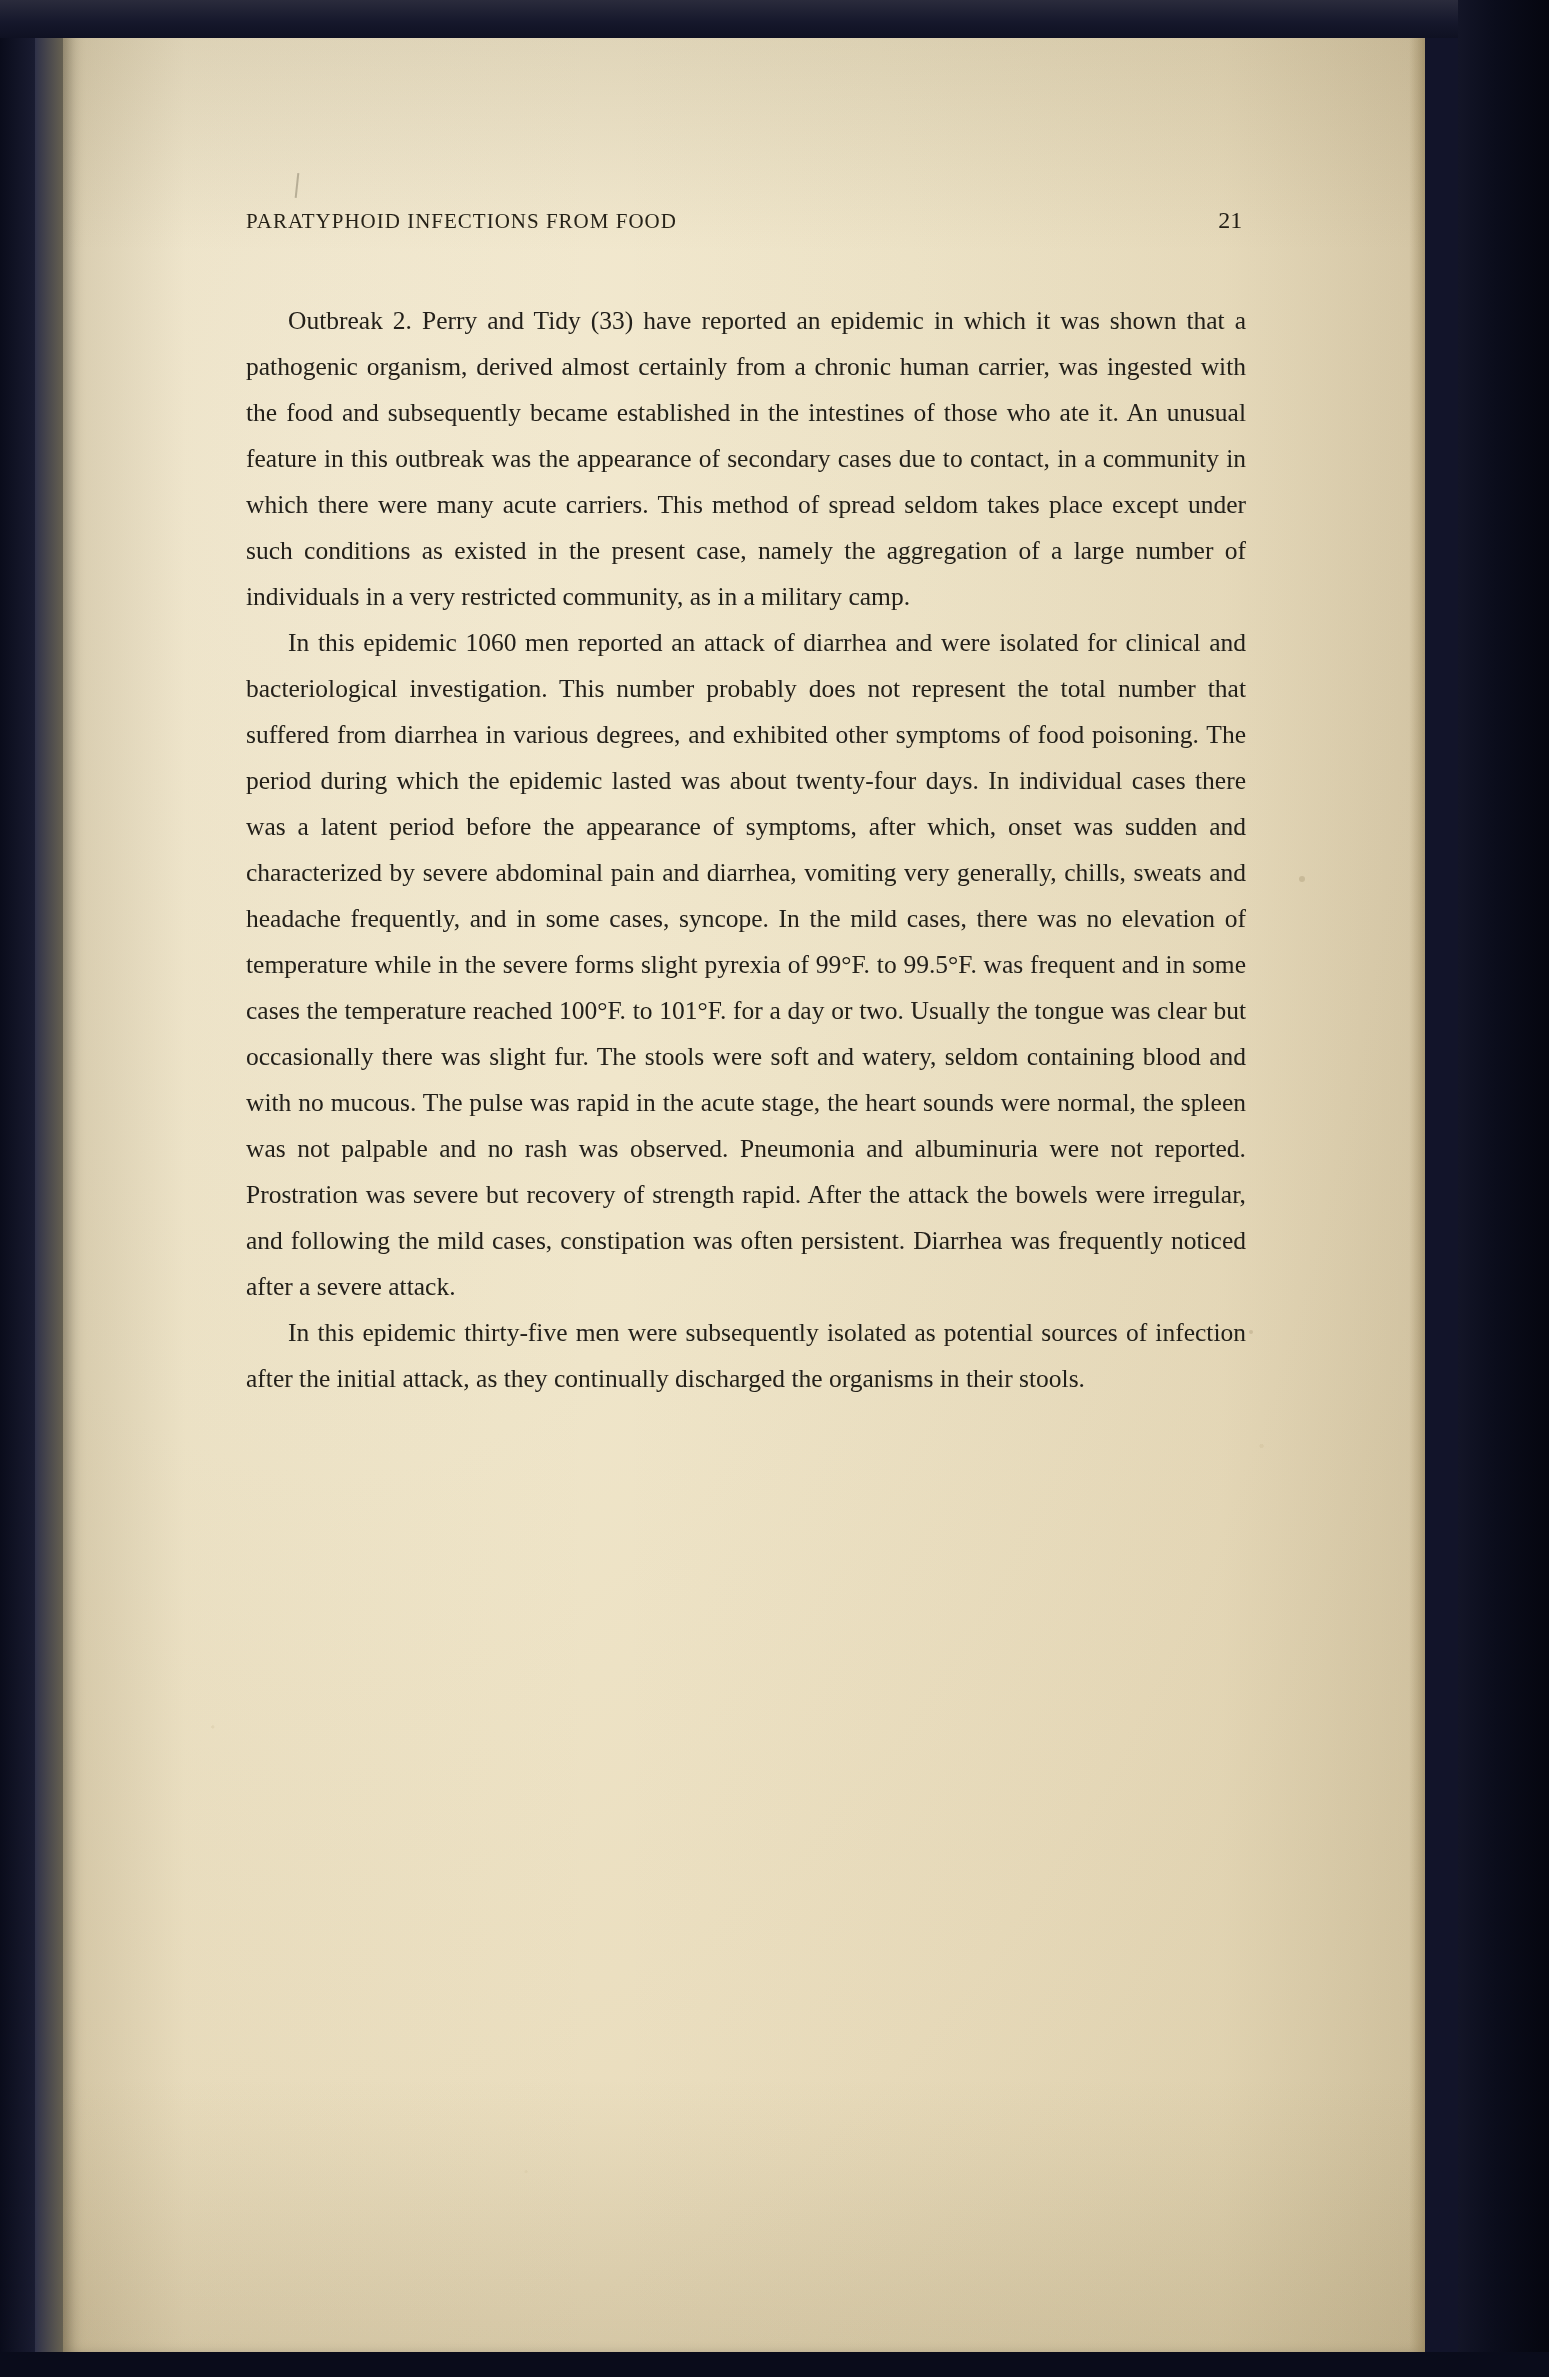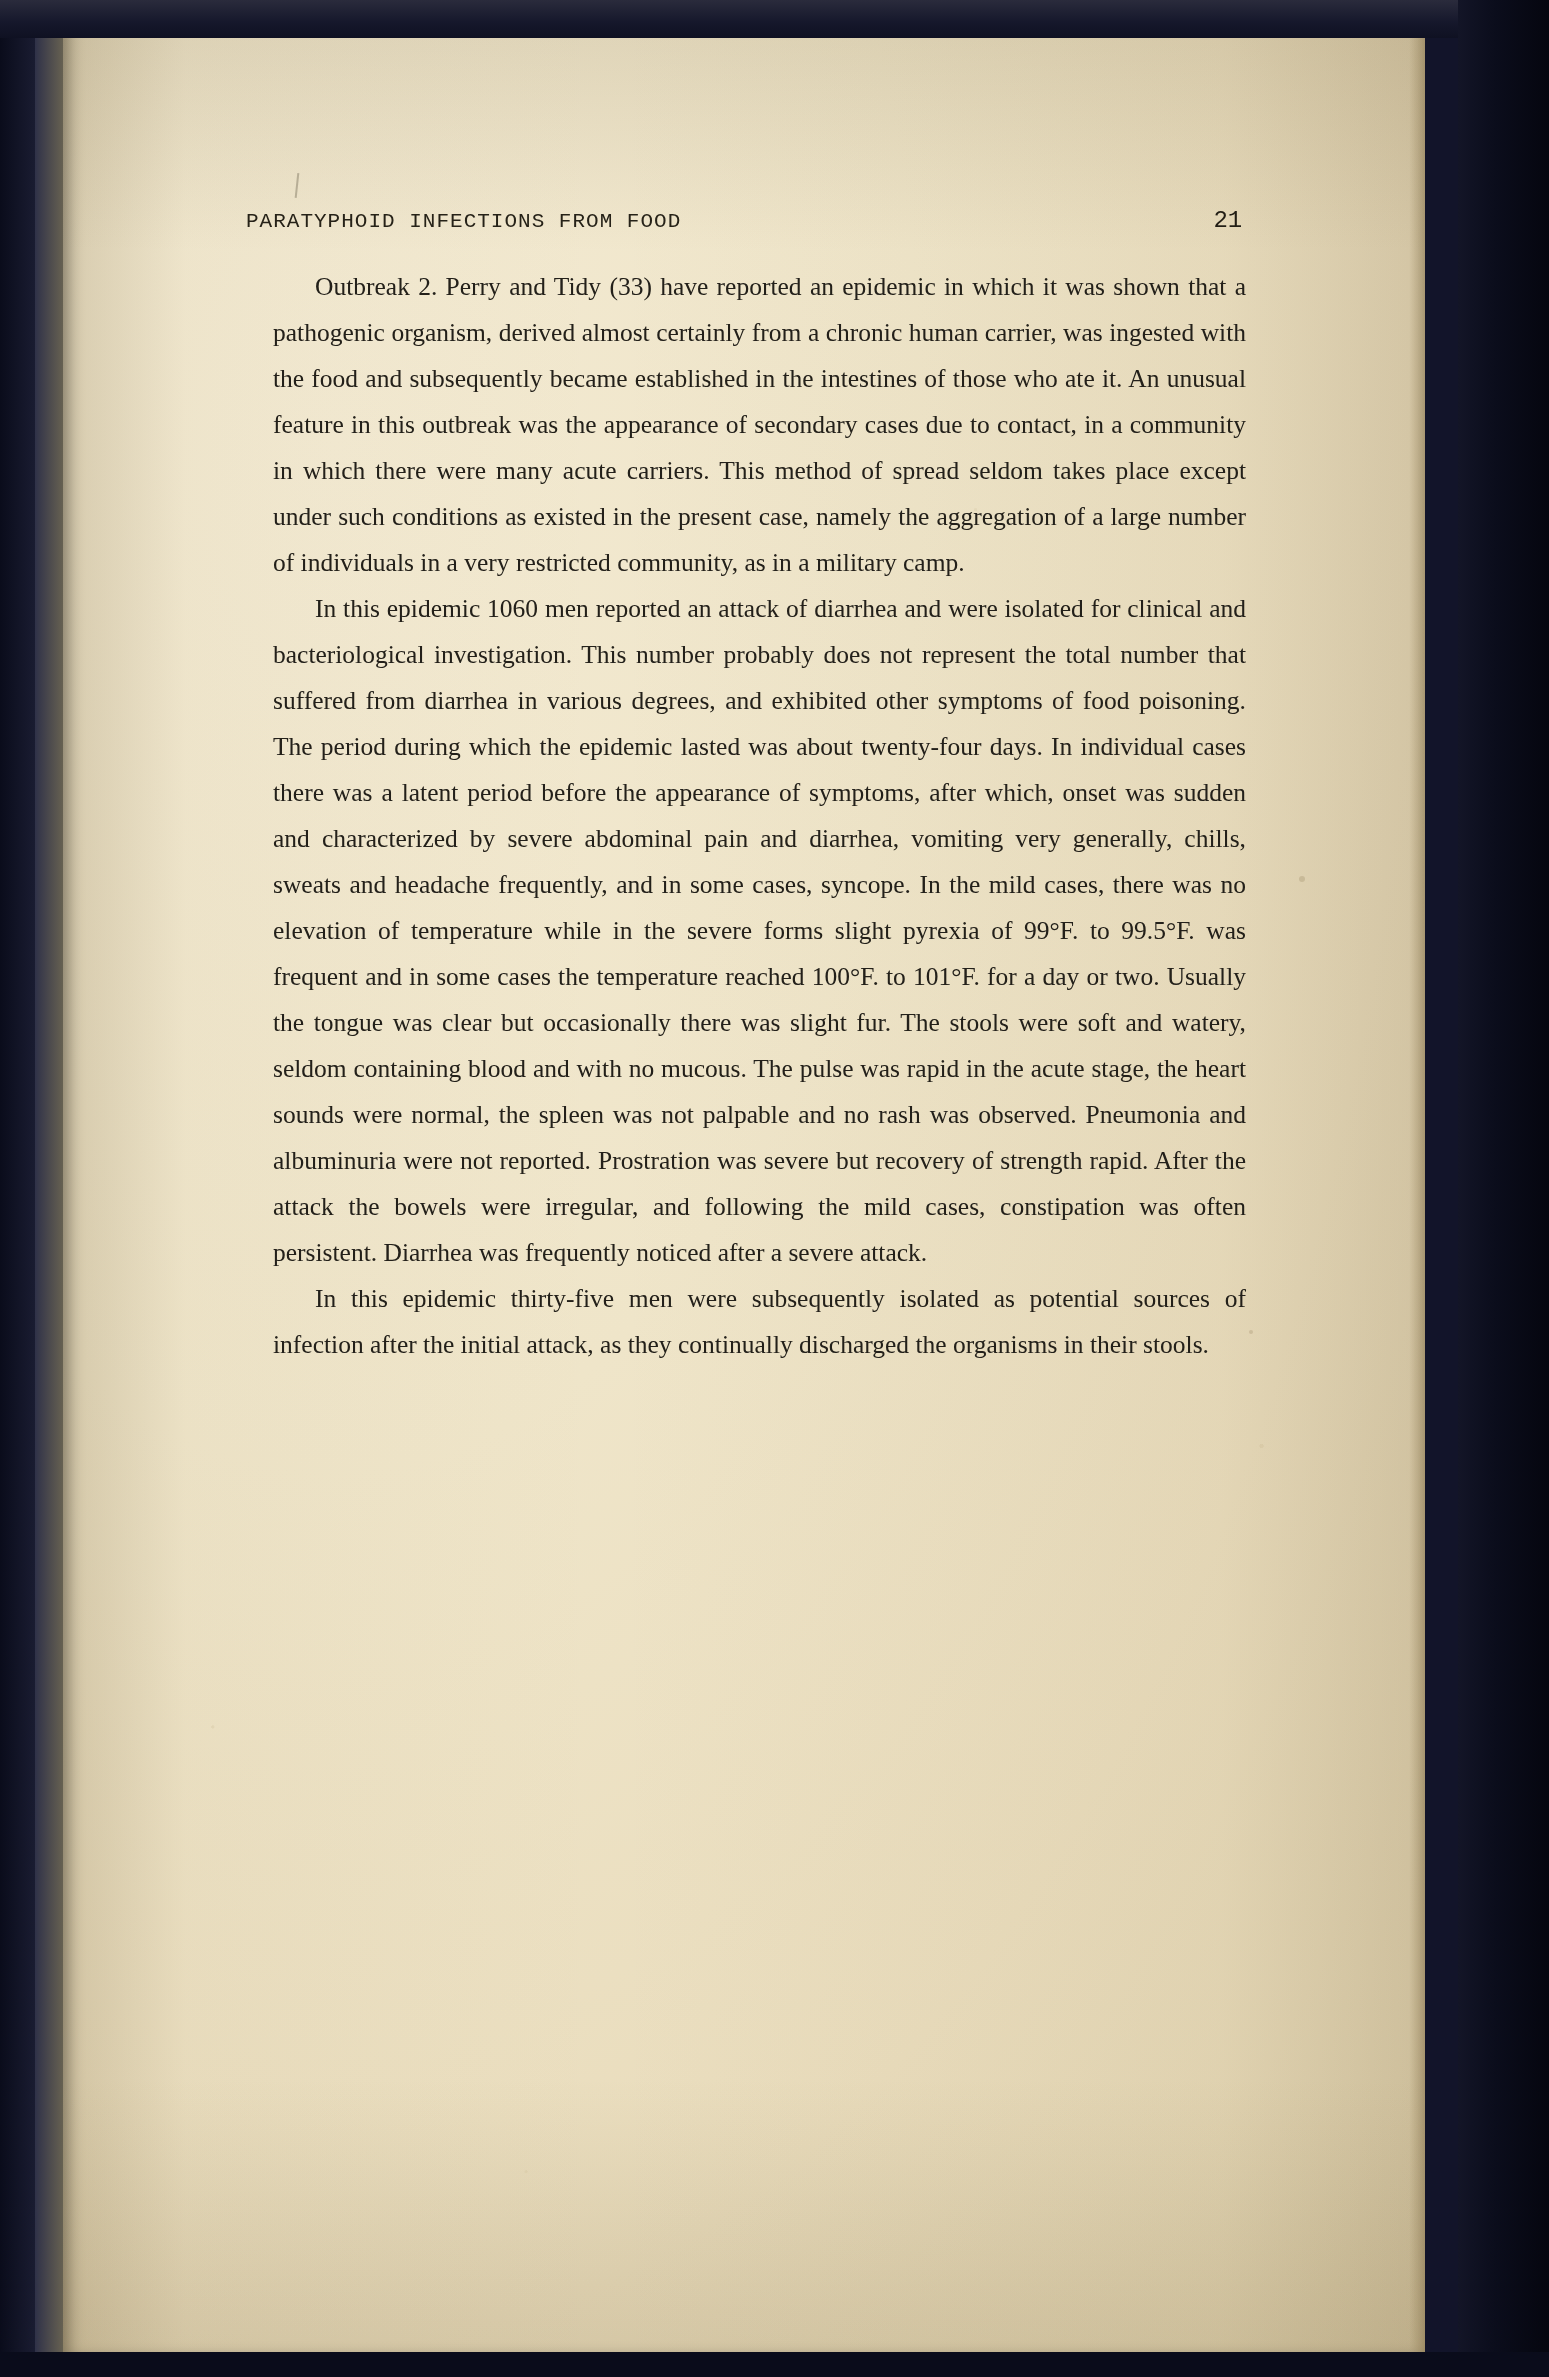--- a/index.html
+++ b/index.html
@@ -100,22 +100,21 @@
     position: absolute;
     left: 183px;
     top: 189px;
     width: 1000px;
   }
 
   #running-head {
     display: flex;
     align-items: baseline;
     justify-content: space-between;
-    margin-bottom: 30px;
-    font-family: Liberation Mono, monospace;
+    margin-bottom: 64px;
   }
   #running-title {
     font-variant: small-caps;
     letter-spacing: 1px;
     font-size: 21px;
     color: #262218;
     white-space: nowrap;
   }
   #page-number {
     font-size: 24px;
@@ -127,21 +126,21 @@
   .para {
     font-size: 25.5px;
     line-height: 46px;
     color: #23201a;
     text-align: justify;
     text-justify: inter-word;
     margin: 0;
     -webkit-hyphens: none;
     hyphens: none;
   }
-  .para.indent { text-indent: 42px; margin-left: 27px; }
+  .para.indent { text-indent: 42px; }
   .para + .para { margin-top: 0px; }
 
   
   #pencil-mark {
     position: absolute;
     left: 233px; top: 155px;
     width: 1.9px; height: 25px;
     background: rgba(90,80,60,0.35);
     transform: rotate(6deg);
   }

